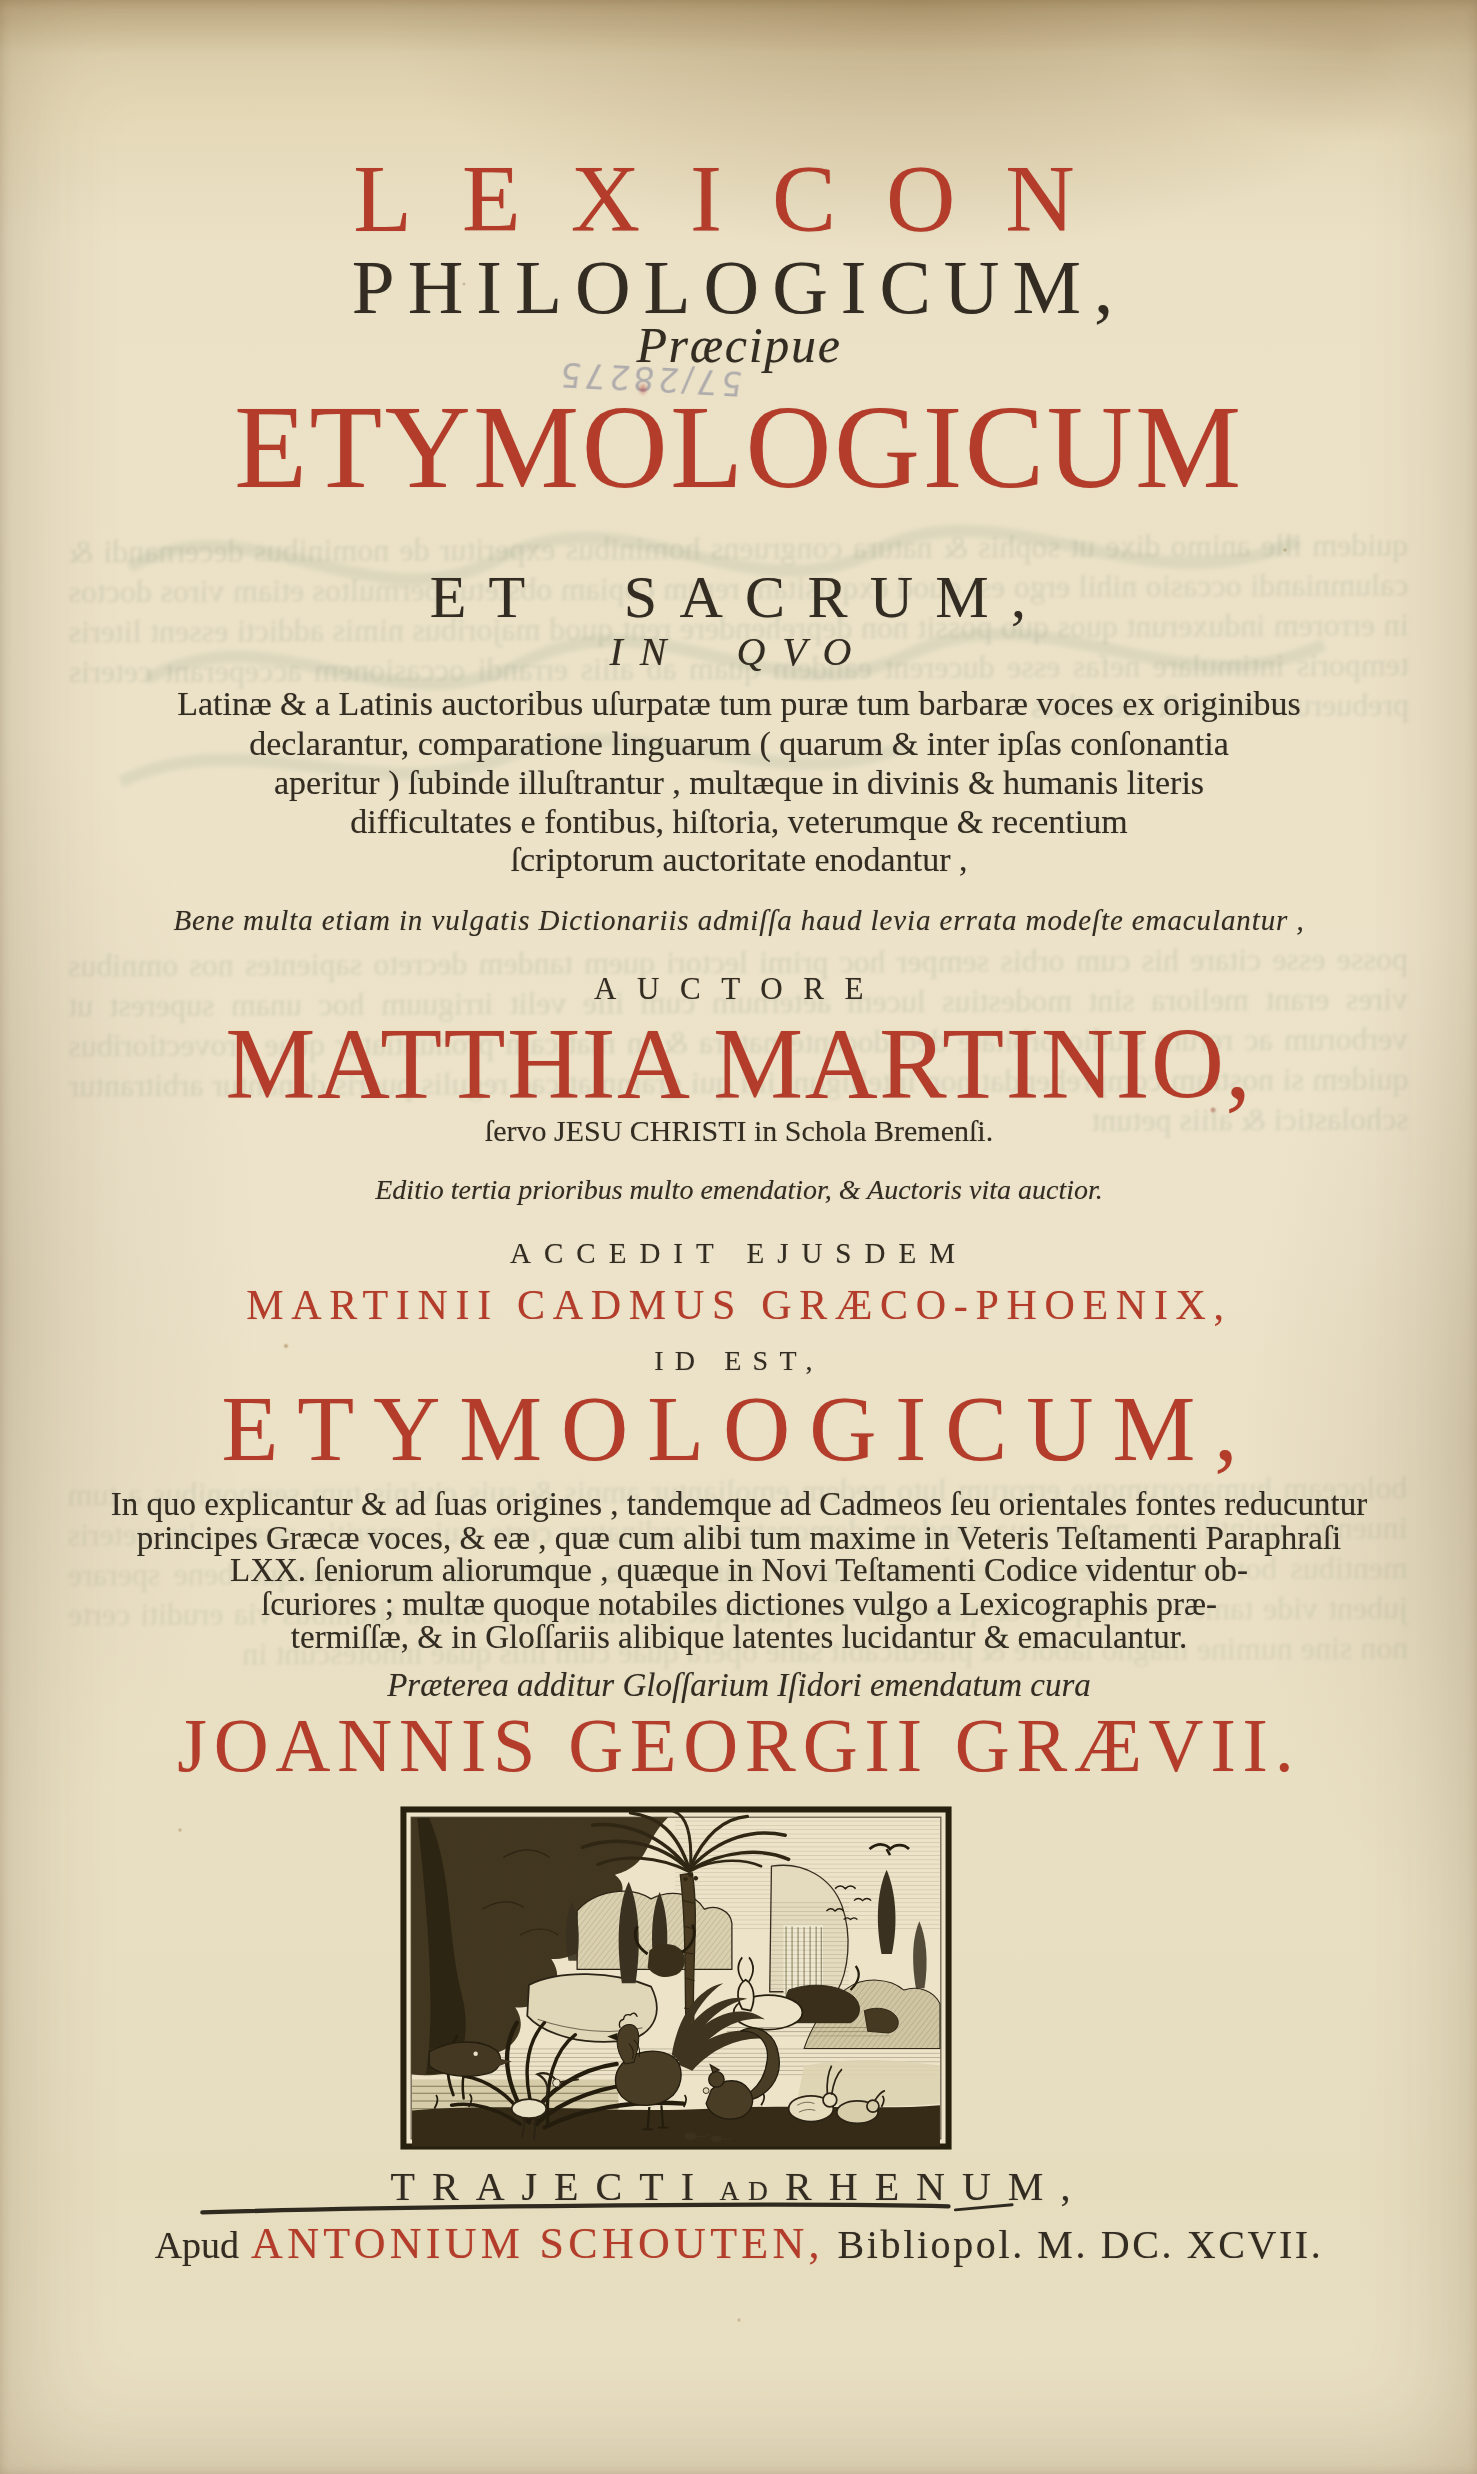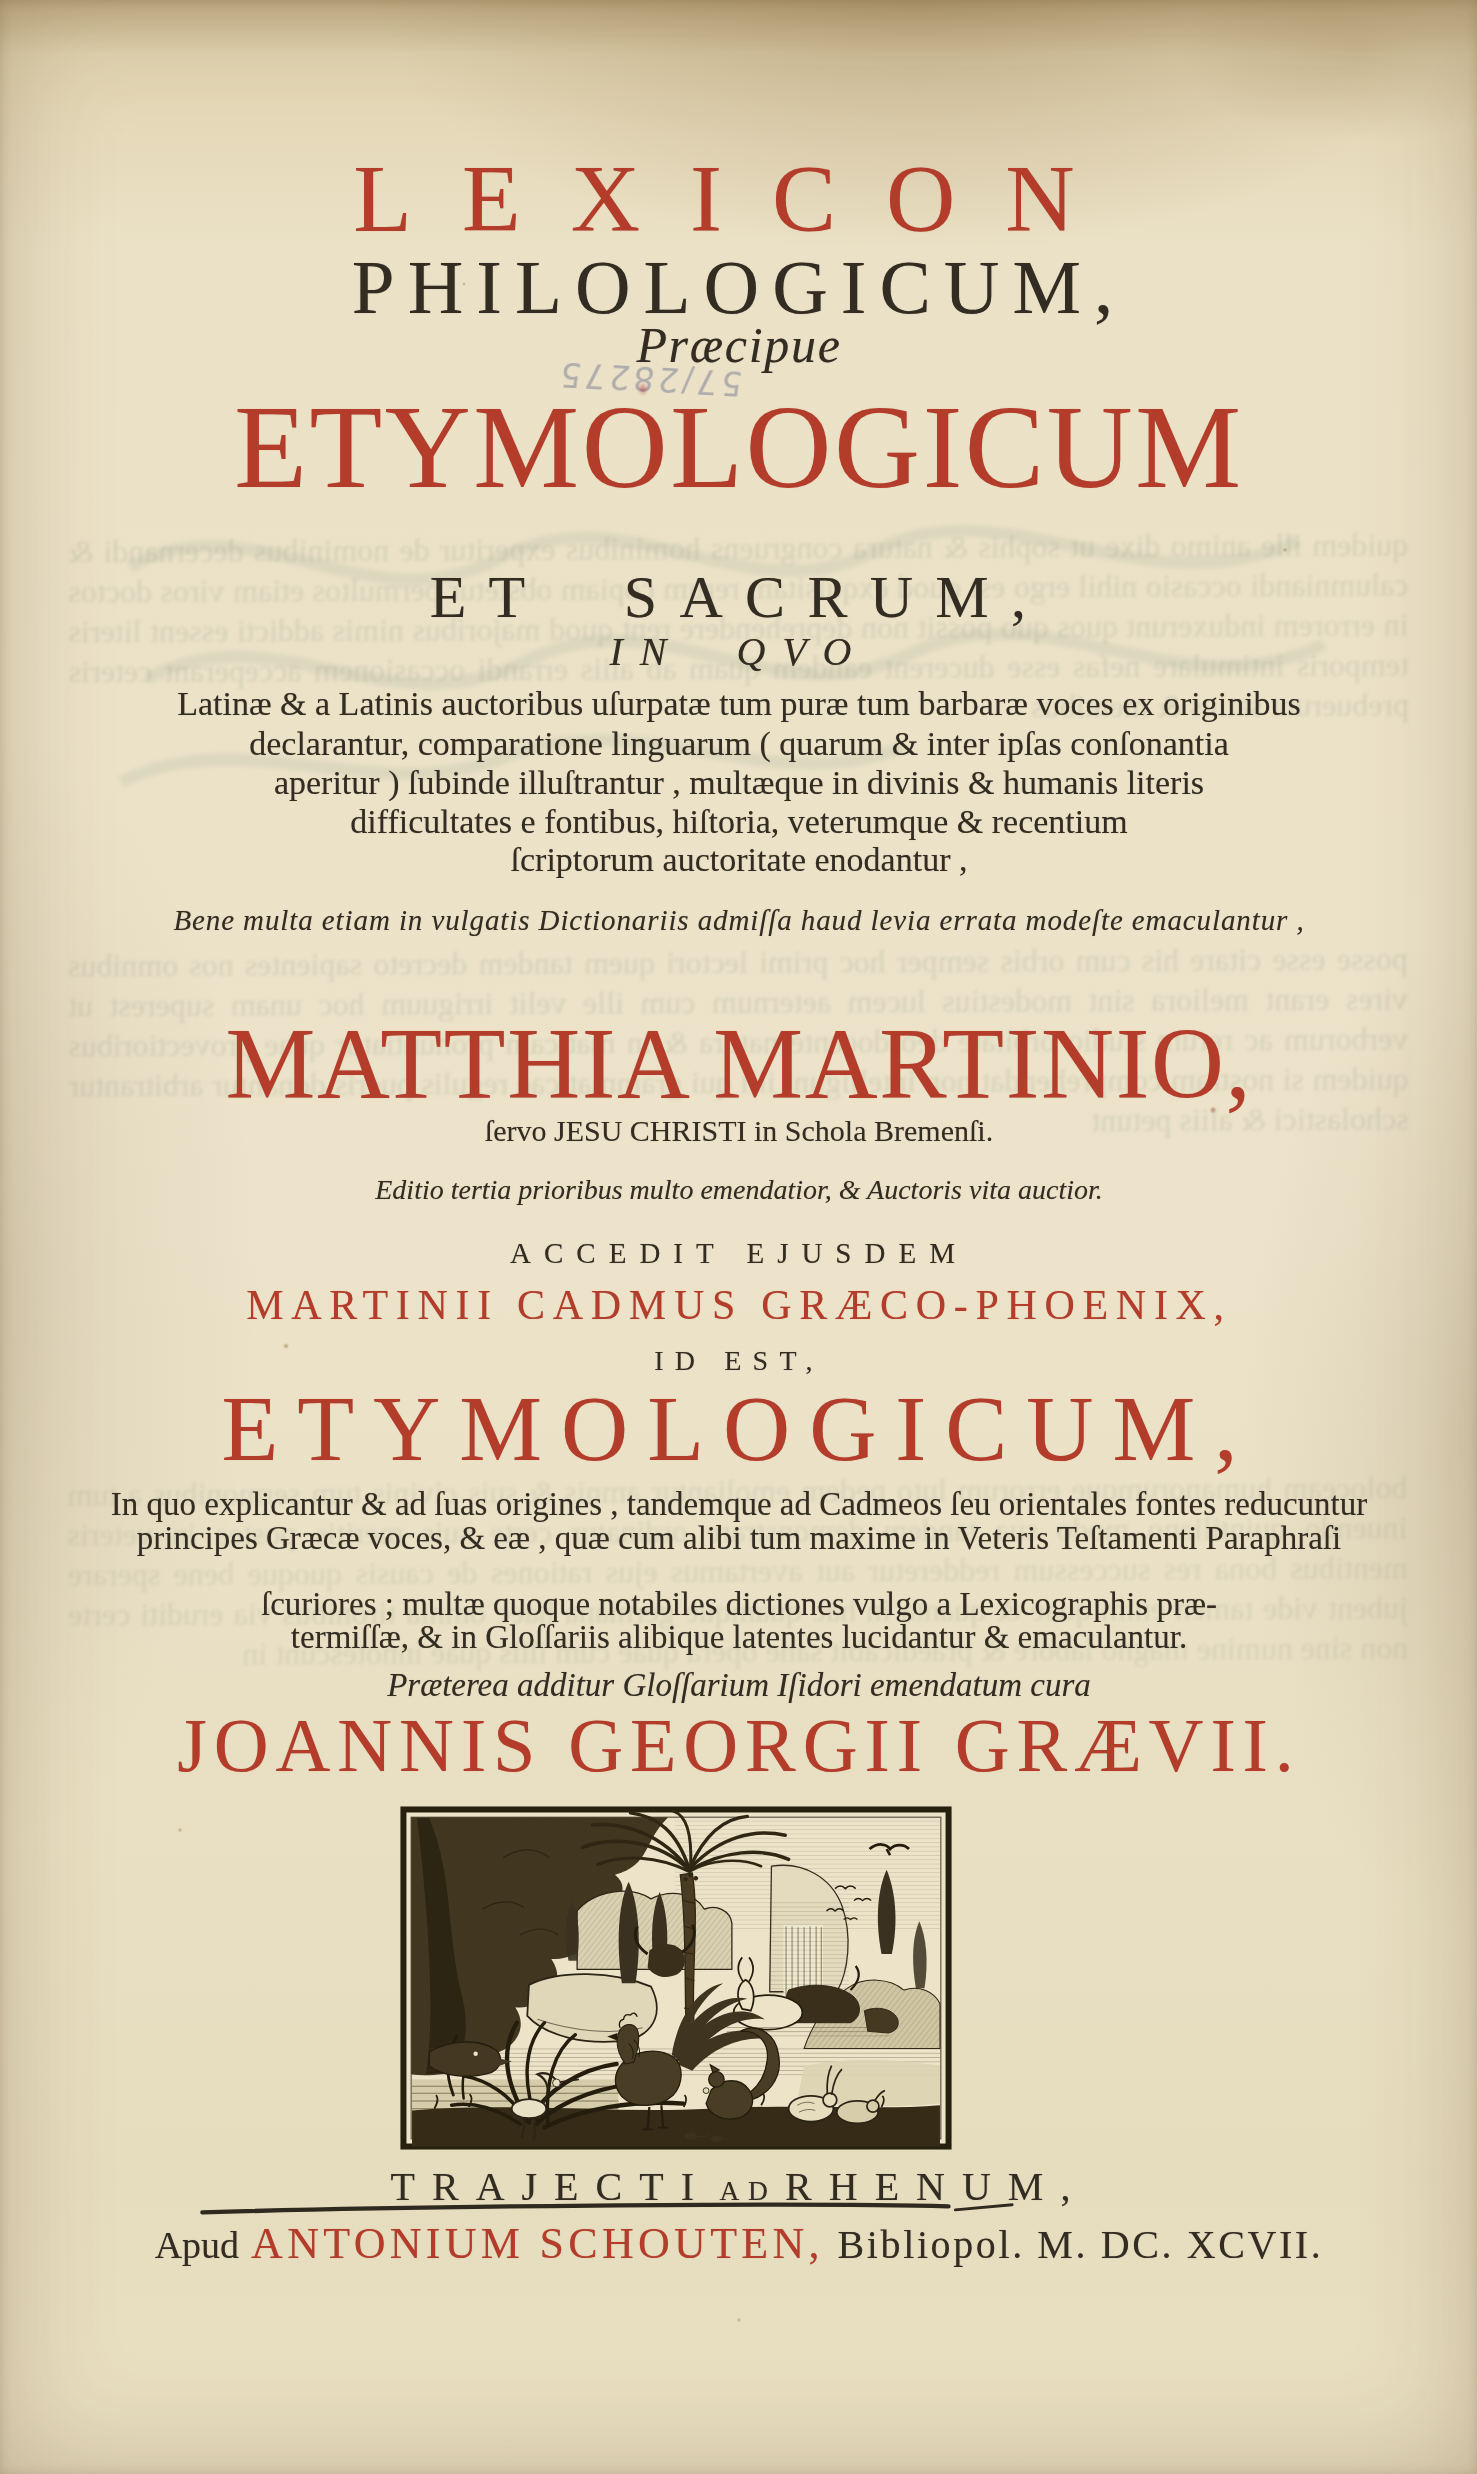--- a/index.html
+++ b/index.html
@@ -124,31 +124,33 @@
   <div class="line t-etsacrum">ET SACRUM,</div>
   <div class="line p1 l0">Latinæ &amp; a Latinis auctoribus uſurpatæ tum puræ tum barbaræ voces ex originibus</div>
 
   <div class="line it t-inqvo">IN QVO</div>
   <div class="line p1 l1">declarantur, comparatione linguarum ( quarum &amp; inter ipſas conſonantia</div>
   <div class="line p1 l2">aperitur ) ſubinde illuſtrantur , multæque in divinis &amp; humanis literis</div>
   <div class="line p1 l3">difficultates e fontibus, hiſtoria, veterumque &amp; recentium</div>
   <div class="line p1 l4">ſcriptorum auctoritate enodantur ,</div>
 
   <div class="line it t-bene">Bene multa etiam in vulgatis Dictionariis admiſſa haud levia errata modeſte emaculantur ,</div>
+  <div class="line t-auctore">AUCTORE</div>
   <div class="line rubric t-matthia">MATTHIA MARTINIO,</div>
   <div class="line t-servo">ſervo JESU CHRISTI in Schola Bremenſi.</div>
   <div class="line it t-editio">Editio tertia prioribus multo emendatior, &amp; Auctoris vita auctior.</div>
 
   <div class="line t-accedit">ACCEDIT EJUSDEM</div>
   <div class="line rubric t-martinii">MARTINII CADMUS GRÆCO-PHOENIX,</div>
   <div class="line t-idest">ID EST,</div>
   <div class="line rubric t-etymo2">ETYMOLOGICUM,</div>
 
   <div class="line p2 l0">In quo explicantur &amp; ad ſuas origines , tandemque ad Cadmeos ſeu orientales fontes reducuntur</div>
   <div class="line p2 l1">principes Græcæ voces, &amp; eæ , quæ cum alibi tum maxime in Veteris Teſtamenti Paraphraſi</div>
+  <div class="line p2 l2">LXX. ſeniorum aliorumque , quæque in Novi Teſtamenti Codice videntur ob-</div>
   <div class="line p2 l3">ſcuriores ; multæ quoque notabiles dictiones vulgo a Lexicographis præ-</div>
   <div class="line p2 l4">termiſſæ, &amp; in Gloſſariis alibique latentes lucidantur &amp; emaculantur.</div>
 
   <div class="line it t-praeterea">Præterea additur Gloſſarium Iſidori emendatum cura</div>
   <div class="line rubric t-joannis">JOANNIS GEORGII GRÆVII.</div>
 
   <div class="plate">
     <svg width="552" height="344" viewBox="0 0 642 400">
       <defs>
         <pattern id="hA" width="5" height="5" patternUnits="userSpaceOnUse" patternTransform="rotate(38)">

